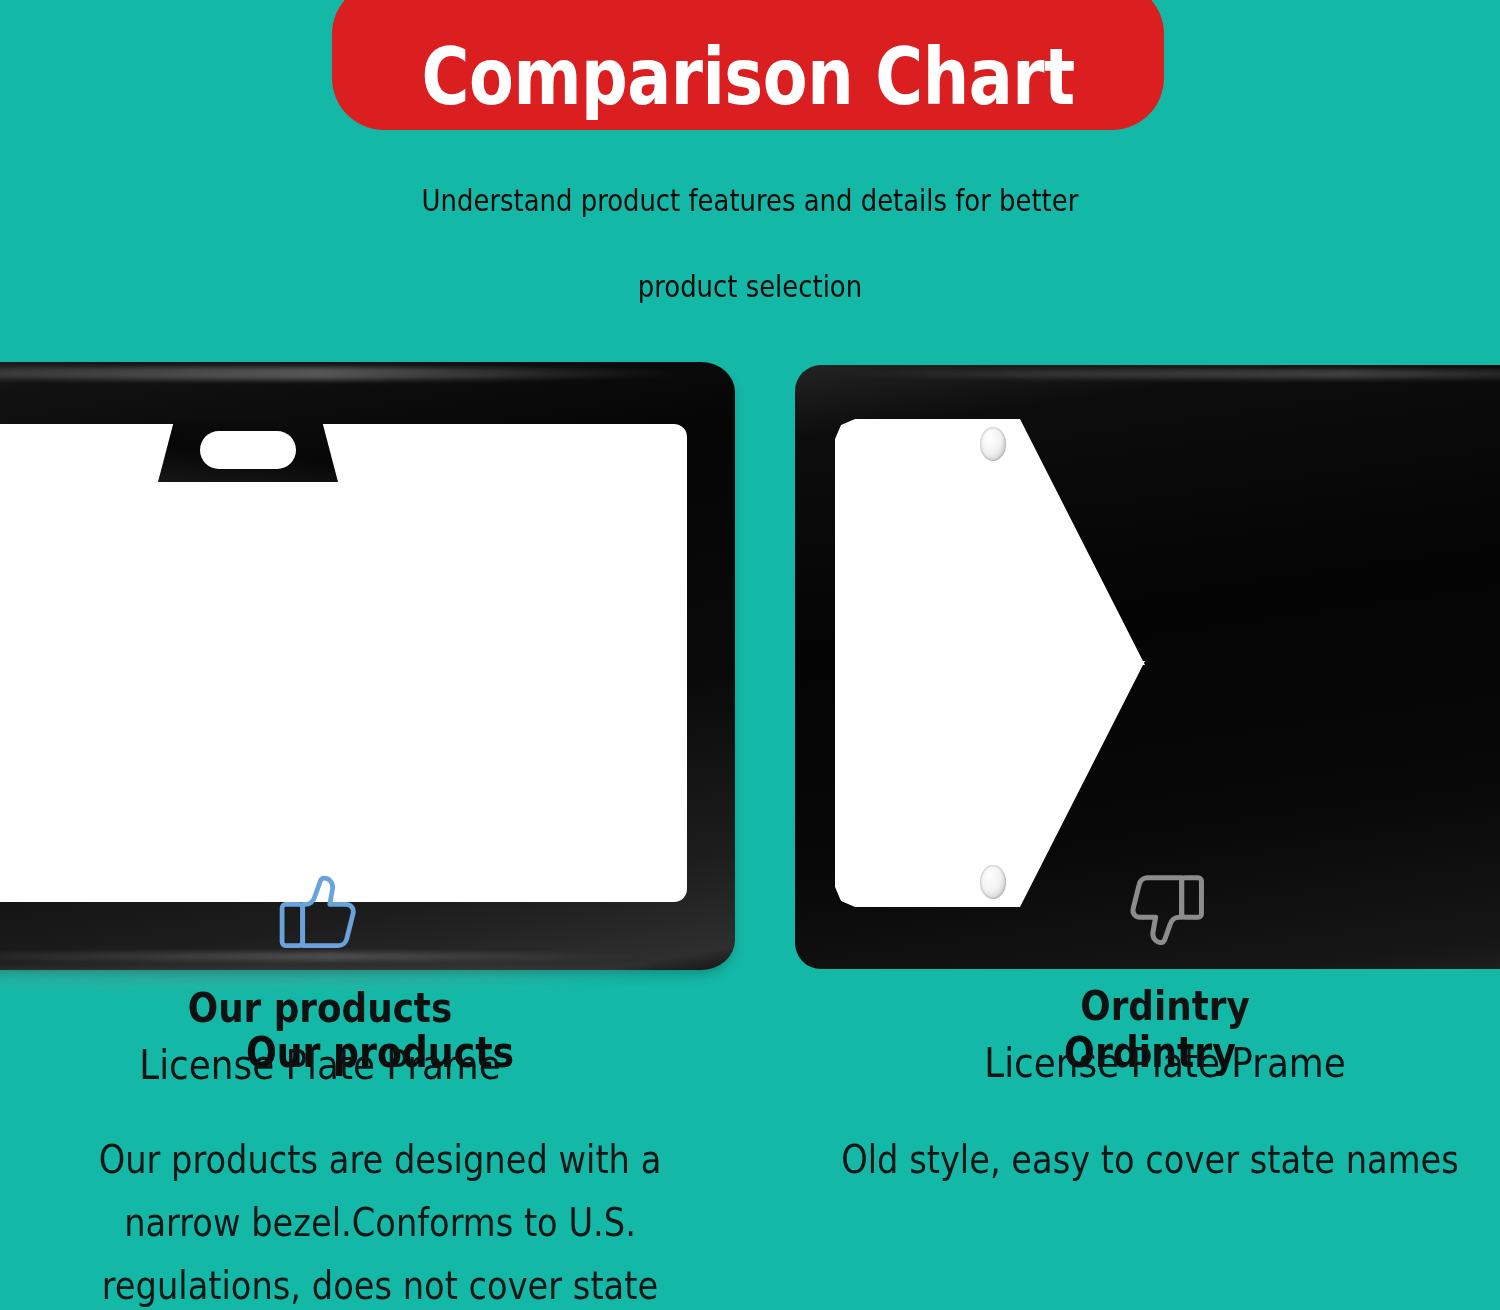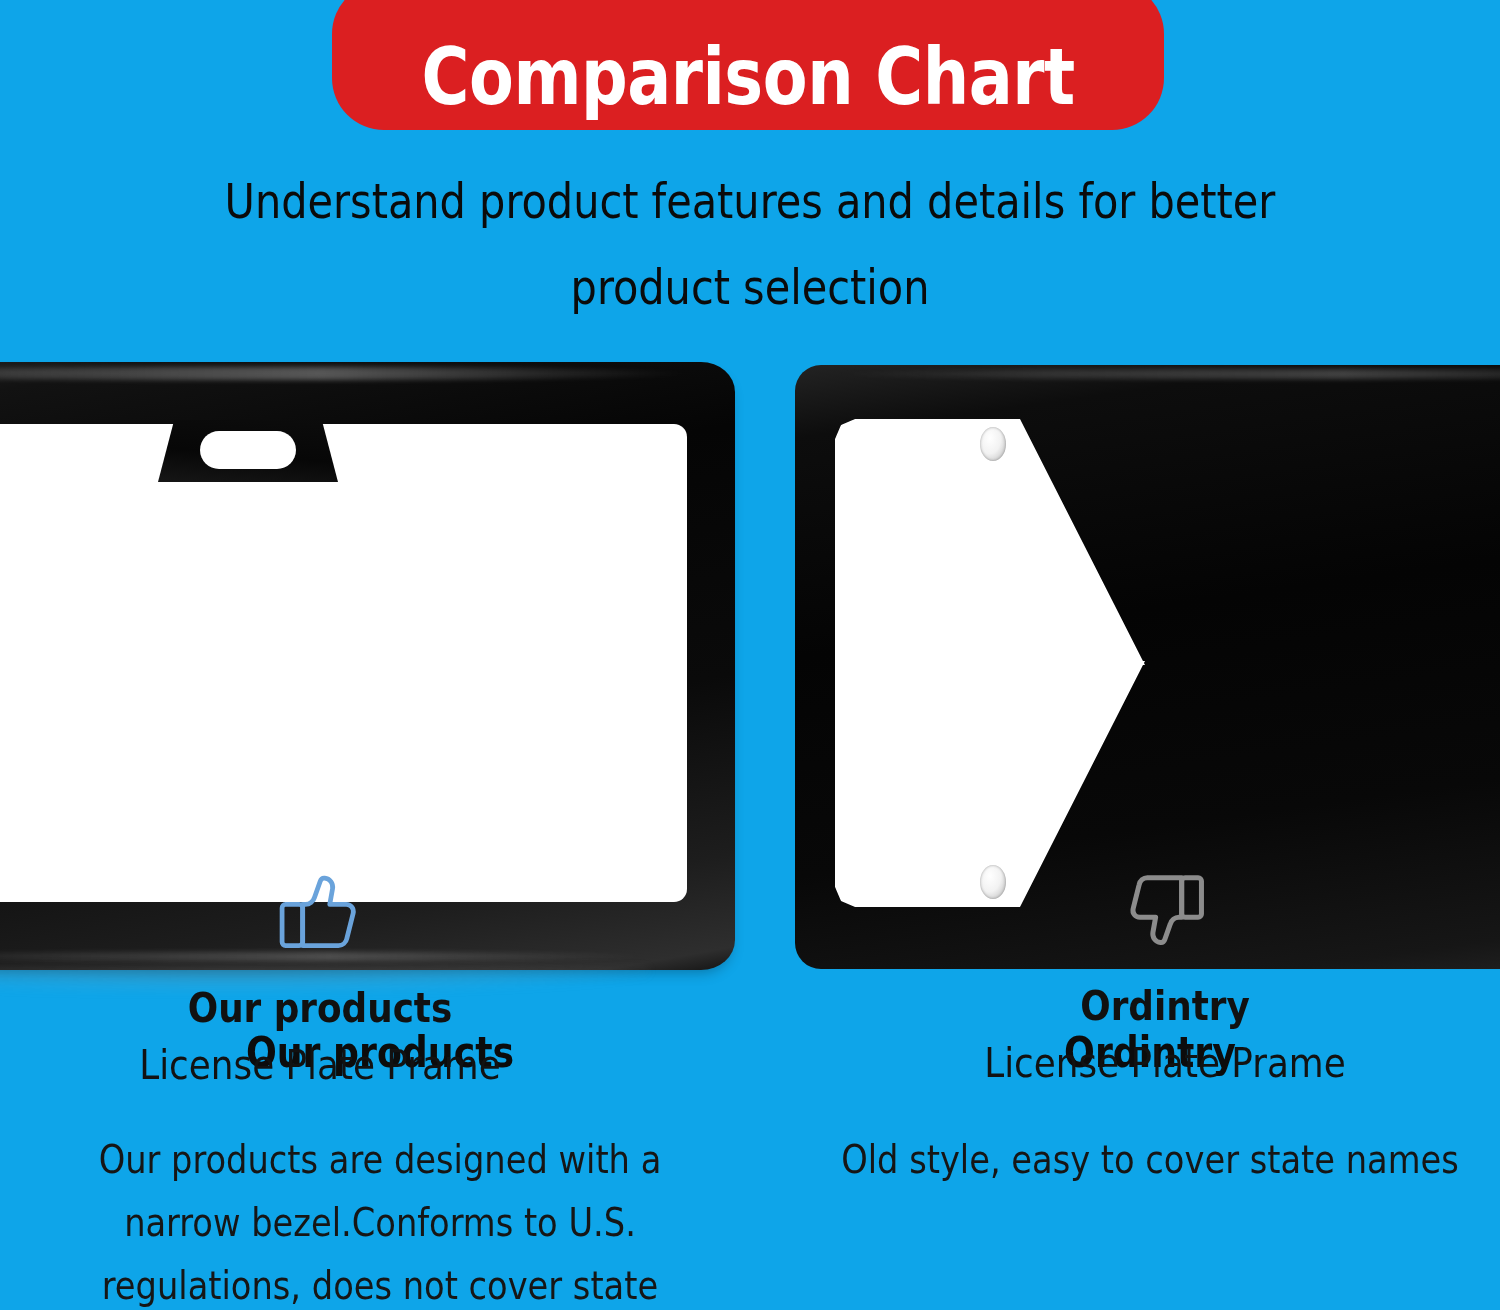--- a/index.html
+++ b/index.html
@@ -4,21 +4,21 @@
 <style>
   html, body {
     margin: 0;
     padding: 0;
     background: #ffffff;
   }
   #page {
     position: relative;
     width: 1500px;
     height: 1310px;
-    background: #0ea5e9;
+    background: #14b8a6;
     overflow: hidden;
     font-family: "Liberation Sans", sans-serif;
   }
 
   
   #title-banner {
     position: absolute;
     left: 332px;
     top: -18px;
     width: 832px;
@@ -46,21 +46,21 @@
   
   #subtitle {
     position: absolute;
     left: 0;
     top: 158px;
     width: 1500px;
     text-align: center;
     color: #0b0b0b;
     font-family: "DejaVu Sans Condensed", "Liberation Sans Narrow", "Liberation Sans", sans-serif;
     font-weight: 400;
-    font-size: 48px;
+    font-size: 30px;
     line-height: 86px;
     letter-spacing: 0px;
   }
   #subtitle .sub-line {
     display: block;
     transform: scaleX(0.96);
   }
 
   
   #frames-area {

